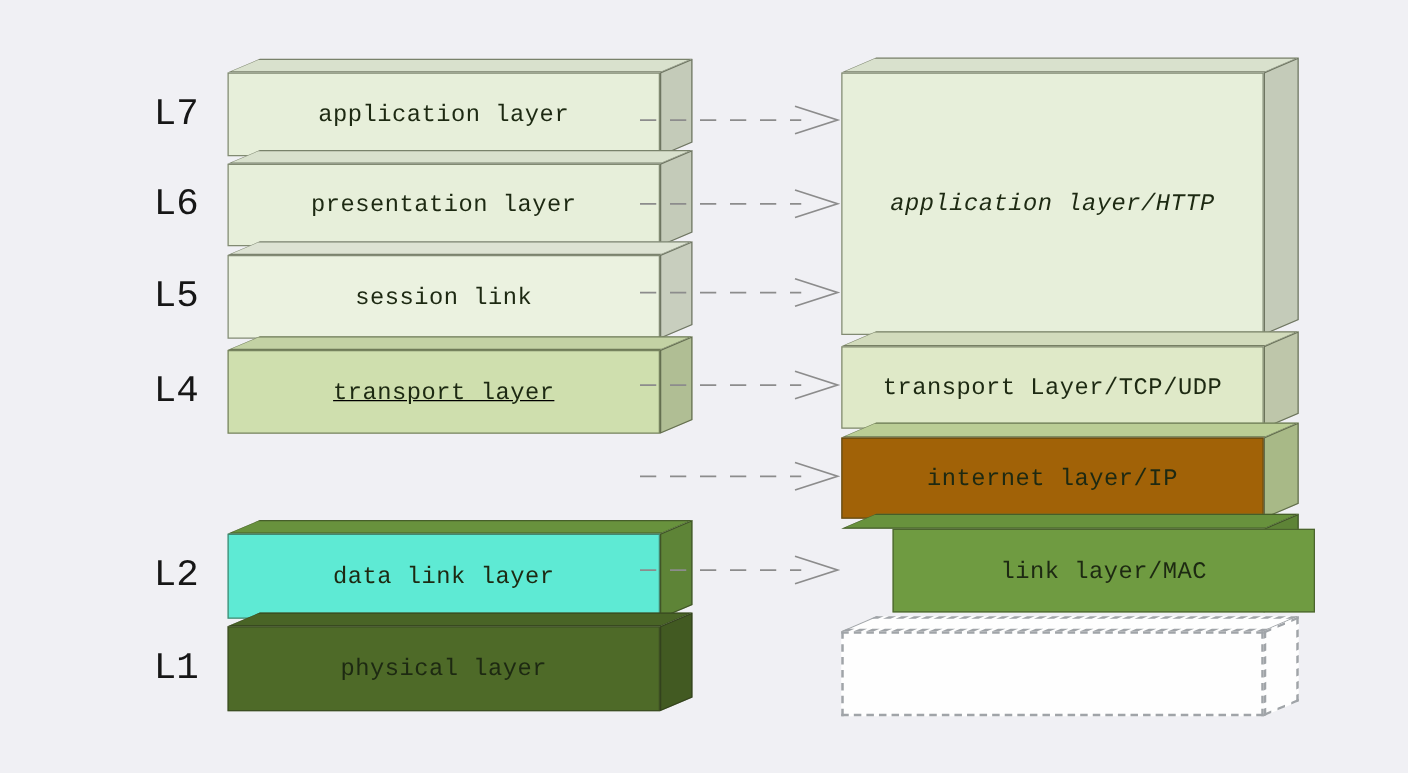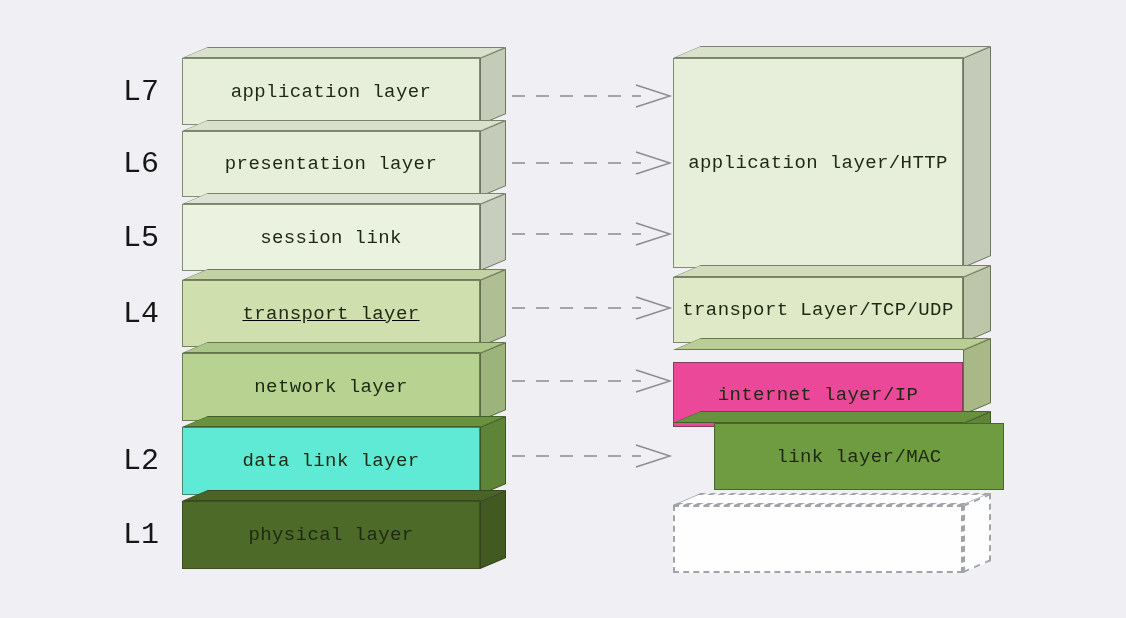--- a/index.html
+++ b/index.html
@@ -5,21 +5,21 @@
   html,body{margin:0;padding:0;}
   body{
     width:1126px;height:618px;
     background:#f0f0f4;
     font-family:"Liberation Mono", monospace;
     overflow:hidden;
   }
   #canvas{position:relative;width:1126px;height:618px;}
 
   
-  .box3d{position:absolute;}
+  .box3d{position:absolute;padding-left:48px;}
   .box3d.left {--dx:26px;--dy:11px;--skx:-67deg;--sky:-23deg;}
   .box3d.right{--dx:28px;--dy:12px;--skx:-66.8deg;--sky:-23.2deg;}
   .face{position:absolute;box-sizing:border-box;border:1px solid rgba(45,55,30,0.55);}
   .face.front{
     left:0;top:0;width:100%;height:100%;
     display:flex;align-items:center;justify-content:center;
   }
   .face.top{
     left:0;width:100%;height:var(--dy);top:calc(-1*var(--dy));
     transform-origin:0 100%;transform:skewX(var(--skx));
@@ -88,27 +88,20 @@
   </div>
 
   <div class="box3d left" style="left:182px;top:280px;width:298px;height:67px;">
     <div class="face top" style="background-color: rgb(207, 223, 174);"></div>
     <div class="face side" style="background-color: rgb(207, 223, 174);"></div>
     <div class="face front" style="background-color: rgb(207, 223, 174); text-decoration: underline;">
       <span class="boxtext">transport layer</span>
     </div>
   </div>
 
-  <div class="box3d left" style="left:182px;top:353px;width:298px;height:68px;">
-    <div class="face top" style="background-color: rgb(183, 210, 145);"></div>
-    <div class="face side" style="background-color: rgb(183, 210, 145);"></div>
-    <div class="face front" style="background-color: rgb(183, 210, 145);">
-      <span class="boxtext">network layer</span>
-    </div>
-  </div>
 
   <div class="box3d left" style="left:182px;top:427px;width:298px;height:68px;">
     <div class="face top" style="background-color: rgb(111, 155, 65);"></div>
     <div class="face side" style="background-color: rgb(111, 155, 65);"></div>
     <div class="face front" style="background-color: #5eead4;">
       <span class="boxtext">data link layer</span>
     </div>
   </div>
 
   <div class="box3d left" style="left:182px;top:501px;width:298px;height:68px;">
@@ -140,37 +133,37 @@
       <path class="head" d="M125 2 L159 13 L125 24"></path>
   </svg>
   <svg class="arrow" style="left: 511px; top: 443px; color: rgb(140, 140, 140);" width="162" height="26" viewBox="0 0 162 26">
     <line class="dashline" x1="1" y1="13" x2="130" y2="13"></line>
       <path class="head" d="M125 2 L159 13 L125 24"></path>
   </svg>
 
   <div class="box3d right" style="left:673px;top:58px;width:290px;height:210px;">
     <div class="face top" style="background-color: rgb(231, 239, 218);"></div>
     <div class="face side" style="background-color: rgb(231, 239, 218);"></div>
-    <div class="face front" style="background-color: rgb(231, 239, 218);">
+    <div class="face front" style="background-color: rgb(231, 239, 218); font-style: italic;">
       <span class="boxtext">application layer/HTTP</span>
     </div>
   </div>
 
   <div class="box3d right" style="left:673px;top:277px;width:290px;height:66px;">
     <div class="face top" style="background-color: rgb(223, 233, 200);"></div>
     <div class="face side" style="background-color: rgb(223, 233, 200);"></div>
     <div class="face front" style="background-color: rgb(223, 233, 200);">
       <span class="boxtext">transport Layer/TCP/UDP</span>
     </div>
   </div>
 
   <div class="box3d right" style="left:673px;top:350px;width:290px;height:65px;">
     <div class="face top" style="background-color: rgb(198, 218, 159);"></div>
     <div class="face side" style="background-color: rgb(198, 218, 159);"></div>
-    <div class="face front" style="background-color: #ec4899; margin-top: 12px;">
+    <div class="face front" style="background-color: #a16207;">
       <span class="boxtext">internet layer/IP</span>
     </div>
   </div>
 
   <div class="box3d right" style="left:673px;top:423px;width:290px;height:67px;">
     <div class="face top" style="background-color: rgb(111, 155, 65);"></div>
     <div class="face side" style="background-color: rgb(111, 155, 65);"></div>
     <div class="face front" style="background-color: rgb(111, 155, 65); margin-left: 41px;">
       <span class="boxtext">link layer/MAC</span>
     </div>

